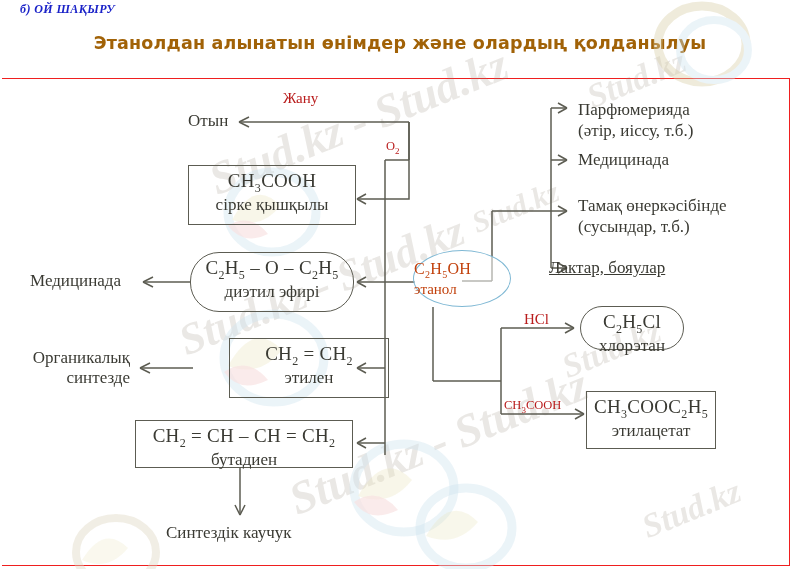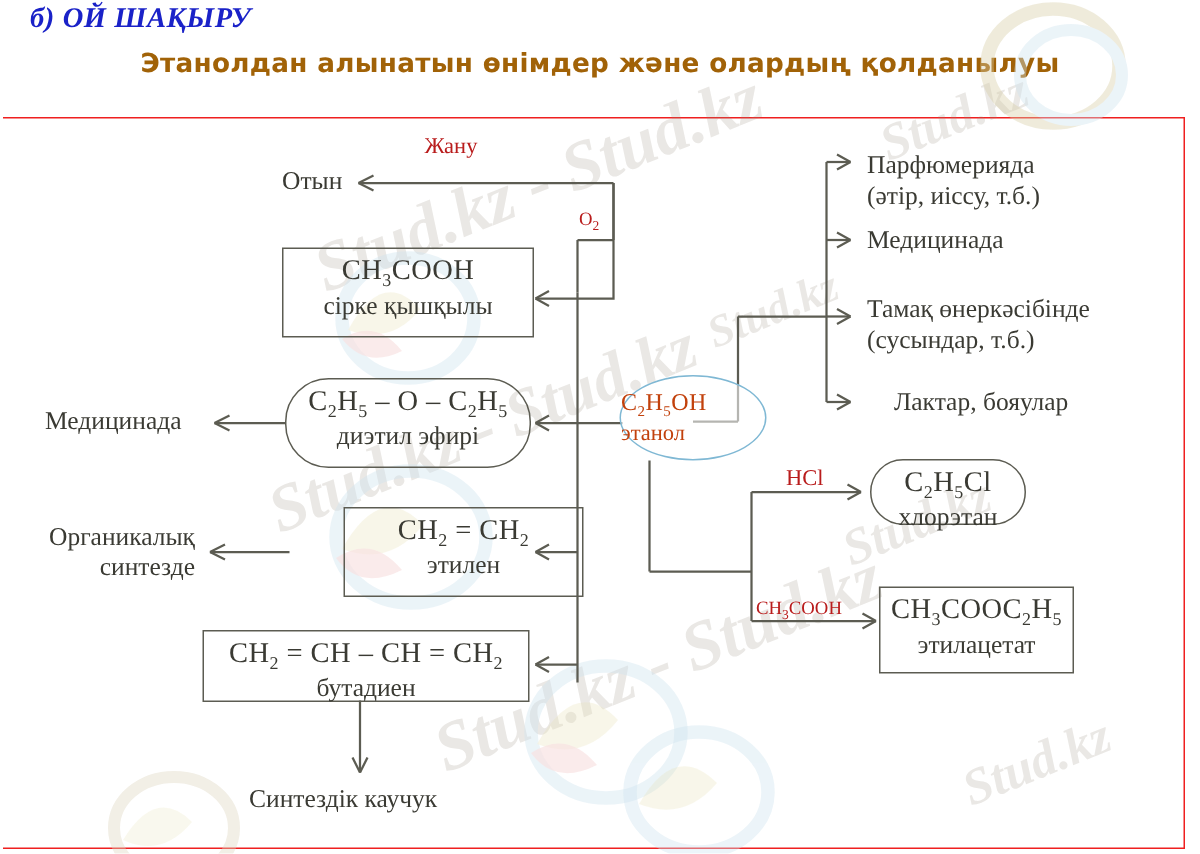--- a/index.html
+++ b/index.html
@@ -10,21 +10,21 @@
     overflow:hidden;
     position:relative;
   }
   #stage{position:absolute;left:0;top:0;width:800px;height:569px;}
 
   
   .slide-kicker{
     position:absolute;left:20px;top:2px;
     font-family:"Liberation Serif", serif;
     font-style:italic;font-weight:bold;
-    font-size:19px;color:#1a22c8;
+    font-size:12px;color:#1a22c8;
     letter-spacing:.4px;
     white-space:nowrap;
   }
   .slide-title{
     position:absolute;left:0;top:33px;width:800px;
     text-align:center;
     font-family:"DejaVu Sans", sans-serif;
     font-weight:bold;font-size:17.5px;
     color:#a16207;
     letter-spacing:.2px;
@@ -292,21 +292,21 @@
 
   <div class="plain" style="left:578px;top:100px;white-space:normal;width:210px;line-height:1.22;">
     <span>Парфюмерияда</span><br>
     <span>(әтір, иіссу, т.б.)</span>
   </div>
   <div class="plain" style="left:578px;top:150px;">Медицинада</div>
   <div class="plain" style="left:578px;top:196px;white-space:normal;width:210px;line-height:1.22;">
     <span>Тамақ өнеркәсібінде</span><br>
     <span>(сусындар, т.б.)</span>
   </div>
-  <div class="plain" style="left:596px;top:258px;">Лактар, бояулар</div>
+  <div class="plain" style="left:549px;top:258px;text-decoration:underline;">Лактар, бояулар</div>
 
   <div class="reagent" style="left:524px;top:311px;">HCl</div>
 
   <div class="reagent small" style="left:504px;top:398px;">
     CH<sub>3</sub>COOH
   </div>
 
   <div class="box" style="left:580px;top:306px;width:104px;height:44px;border-radius:26px;">
     <span class="f1">C<sub>2</sub>H<sub>5</sub>Cl</span>
     <span class="f2">хлорэтан</span>

